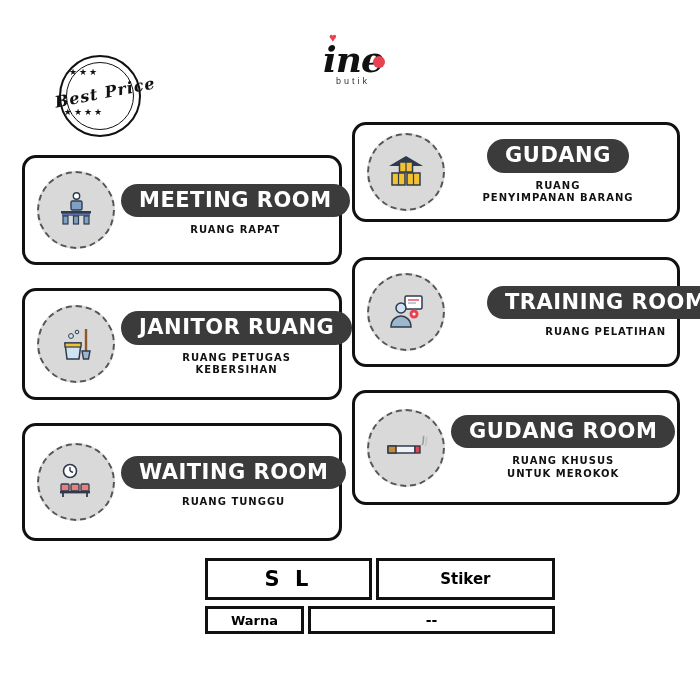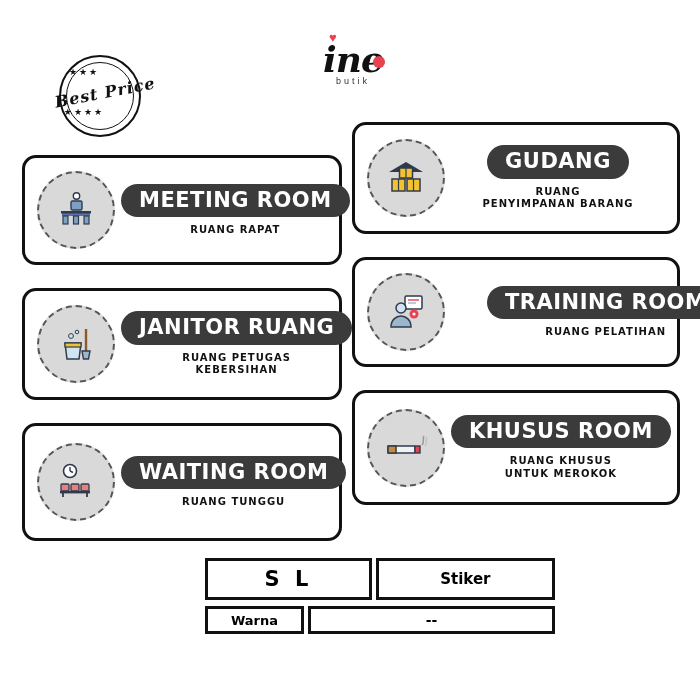--- a/index.html
+++ b/index.html
@@ -177,21 +177,21 @@
     color: #111;
     text-align: center;
     line-height: 1.25;
     white-space: pre-line;
   }
 
   
   #card-meeting  { left: 22px;  top: 155px; width: 320px; height: 110px; }
   #card-janitor  { left: 22px;  top: 288px; width: 320px; height: 112px; }
   #card-waiting  { left: 22px;  top: 423px; width: 320px; height: 118px; }
-  #card-gudang   { left: 352px; top: 122px; width: 328px; height: 112px; padding-left: 12px; }
+  #card-gudang   { left: 352px; top: 122px; width: 328px; height: 100px; padding-left: 12px; }
   #card-training { left: 352px; top: 257px; width: 328px; height: 110px; gap: 36px; }
   #card-smoking  { left: 352px; top: 390px; width: 328px; height: 115px; }
 
   
   .tbl {
     position: absolute;
     left: 205px;
     top: 558px;
     width: 350px;
   }
@@ -330,21 +330,21 @@
   <div class="icon-disc">
     <svg width="50" height="46" viewBox="0 0 50 46">
       <rect x="7" y="21" width="27" height="7" rx="1" fill="#f2f2f2" stroke="#2f3b4d" stroke-width="1.5"></rect>
       <rect x="7" y="21" width="8" height="7" fill="#c98a3a" stroke="#2f3b4d" stroke-width="1.5"></rect>
       <rect x="34" y="21" width="5" height="7" fill="#e8414f" stroke="#2f3b4d" stroke-width="1.4"></rect>
       <path d="M41 20 c3-3 0-6 2-9" stroke="#9a9a9a" stroke-width="1.6" fill="none"></path>
       <path d="M44 21 c3-3 0-6 2-9" stroke="#c4c4c4" stroke-width="1.6" fill="none"></path>
     </svg>
   </div>
   <div class="card-text">
-    <div class="pill">KHUSUS ROOM</div>
+    <div class="pill">GUDANG ROOM</div>
     <div class="subtitle">RUANG KHUSUS
 UNTUK MEROKOK</div>
   </div>
 </div>
 
 <div class="tbl">
   <div class="tbl-row r1">
     <div class="cell c1">S L</div>
     <div class="cell c2">Stiker</div>
   </div>

